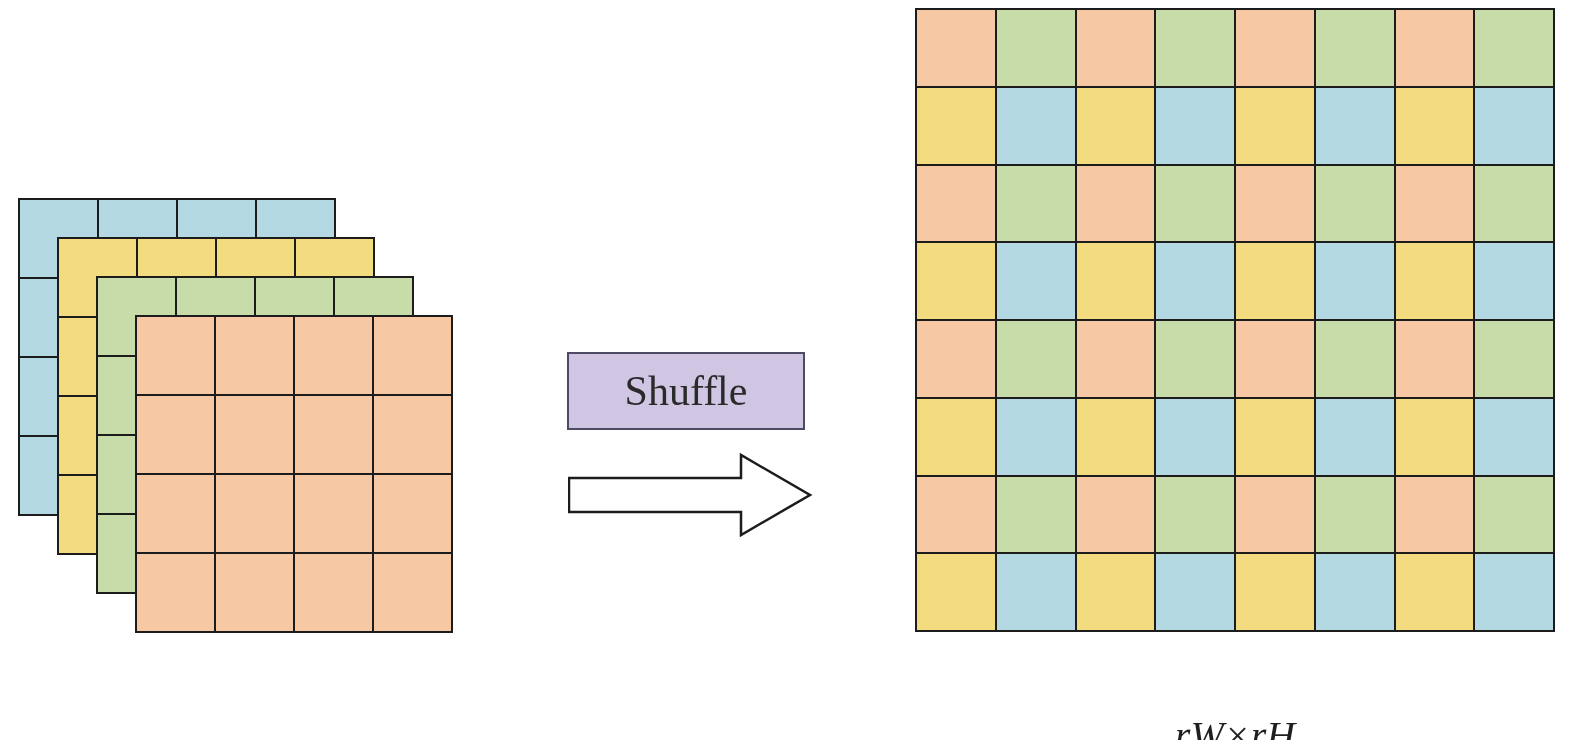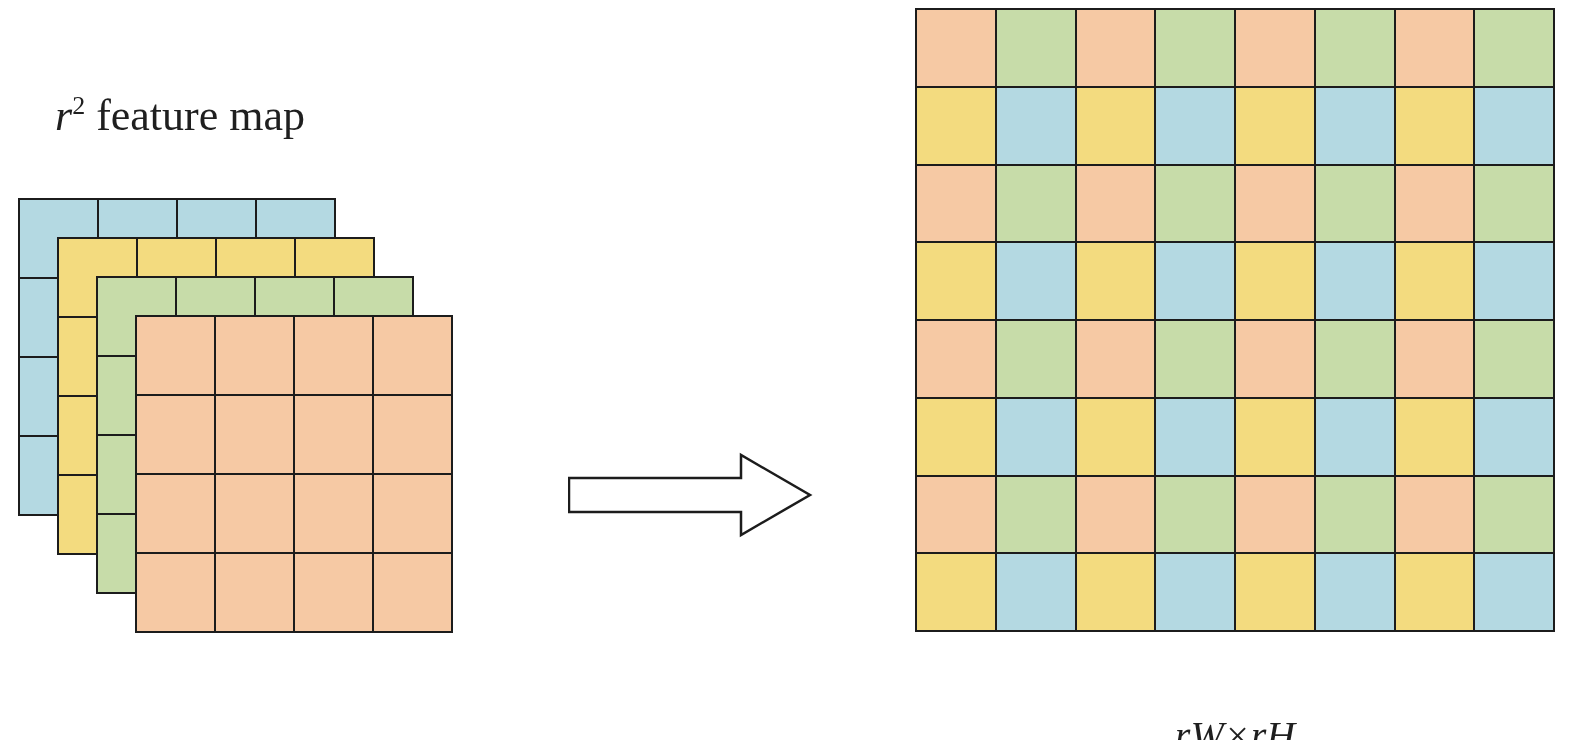--- a/index.html
+++ b/index.html
@@ -99,23 +99,20 @@
     border: 1px solid #1c1c1c;
     box-sizing: border-box;
   }
   .out-grid .cell { border: 1px solid #1c1c1c; }
 </style>
 </head>
 <body>
 
 <div class="canvas">
 
-  <div class="left-title">
-    <span class="it">r</span><sup>2</sup><span> feature map</span>
-  </div>
 
   <div class="stack">
       <div class="fmap layer-0">
         <div class="cell" style="background: rgb(180, 217, 226);"></div>
         <div class="cell" style="background: rgb(180, 217, 226);"></div>
         <div class="cell" style="background: rgb(180, 217, 226);"></div>
         <div class="cell" style="background: rgb(180, 217, 226);"></div>
         <div class="cell" style="background: rgb(180, 217, 226);"></div>
         <div class="cell" style="background: rgb(180, 217, 226);"></div>
         <div class="cell" style="background: rgb(180, 217, 226);"></div>
@@ -179,20 +176,23 @@
         <div class="cell" style="background: rgb(246, 201, 164);"></div>
         <div class="cell" style="background: rgb(246, 201, 164);"></div>
         <div class="cell" style="background: rgb(246, 201, 164);"></div>
         <div class="cell" style="background: rgb(246, 201, 164);"></div>
         <div class="cell" style="background: rgb(246, 201, 164);"></div>
         <div class="cell" style="background: rgb(246, 201, 164);"></div>
       </div>
     </div>
 
 
+  <div class="shuffle-box">
+    <span>Shuffle</span>
+  </div>
 
   <svg class="arrow" viewBox="0 0 245 86" xmlns="http://www.w3.org/2000/svg">
     <polygon points="1,26 173,26 173,3 242,43 173,83 173,60 1,60" fill="#ffffff" stroke="#1c1c1c" stroke-width="2.5" stroke-linejoin="miter"></polygon>
   </svg>
 
   <div class="out-grid">
       <div class="cell" style="background: rgb(246, 201, 164);"></div>
       <div class="cell" style="background: rgb(199, 220, 169);"></div>
       <div class="cell" style="background: rgb(246, 201, 164);"></div>
       <div class="cell" style="background: rgb(199, 220, 169);"></div>

